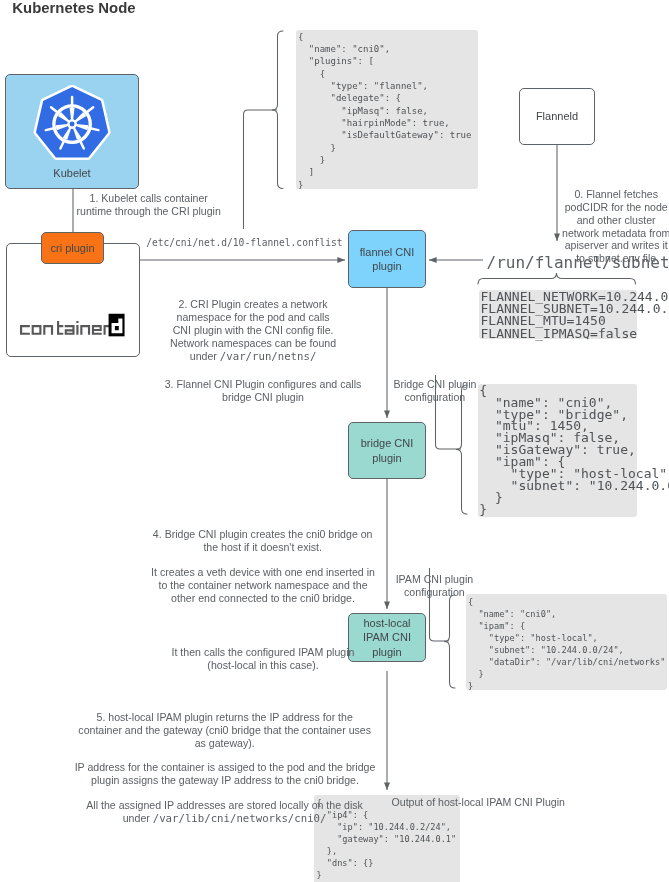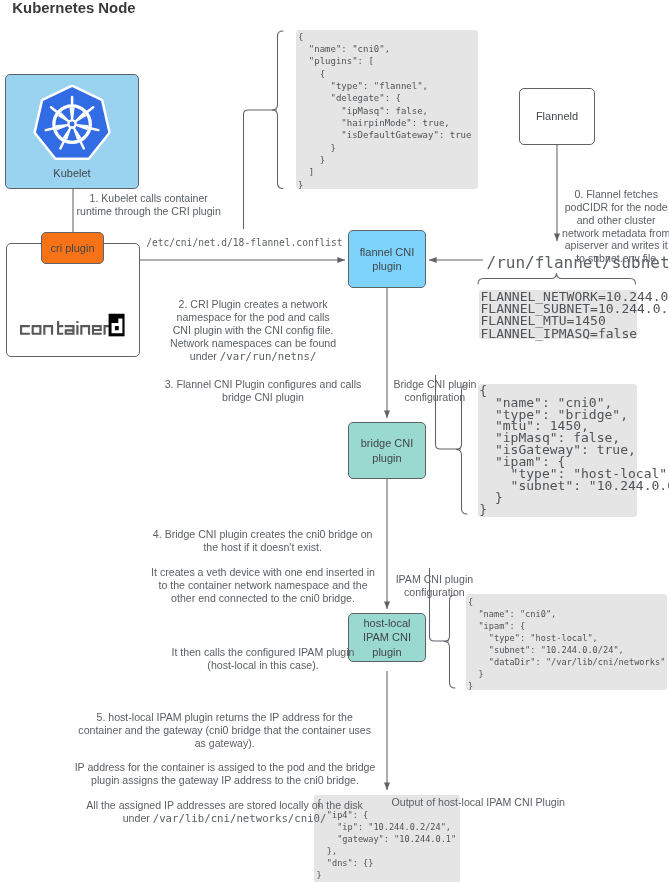--- a/index.html
+++ b/index.html
@@ -143,21 +143,21 @@
   }
 }</div>
 <div class="code" style="left:314px;top:795px;width:146px;height:96px;padding:1.6px 2.5px;font-size:8.6px;line-height:12.07px;">{
   "ip4": {
     "ip": "10.244.0.2/24",
     "gateway": "10.244.0.1"
   },
   "dns": {}
 }</div>
 
-<div class="mono" style="left:146.2px;top:237.2px;font-size:9.6px;">/etc/cni/net.d/18-flannel.conflist</div>
+<div class="mono" style="left:146.2px;top:237.2px;font-size:9.6px;">/etc/cni/net.d/10-flannel.conflist</div>
 <div class="mono" style="left:486.5px;top:252.5px;font-size:16px;">/run/flannel/subnet.env</div>
 
 <div class="txt" style="left:547.7px;top:155.8px;width:137px;">0. Flannel fetches
 podCIDR for the node
 and other cluster
 network metadata from
 apiserver and writes it
 to subnet.env file</div>
 <div class="txt" style="left:62.7px;top:159.6px;width:172px;">1. Kubelet calls container
 runtime through the CRI plugin</div>

